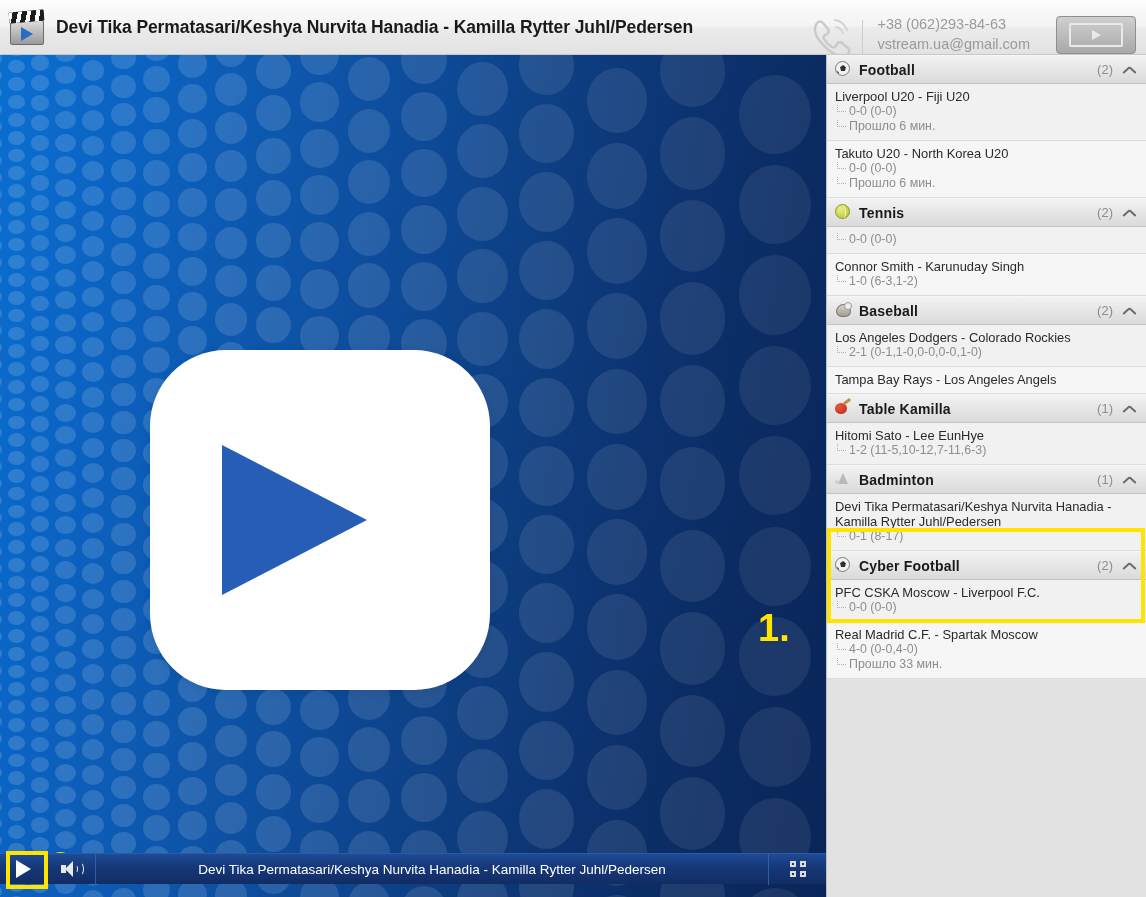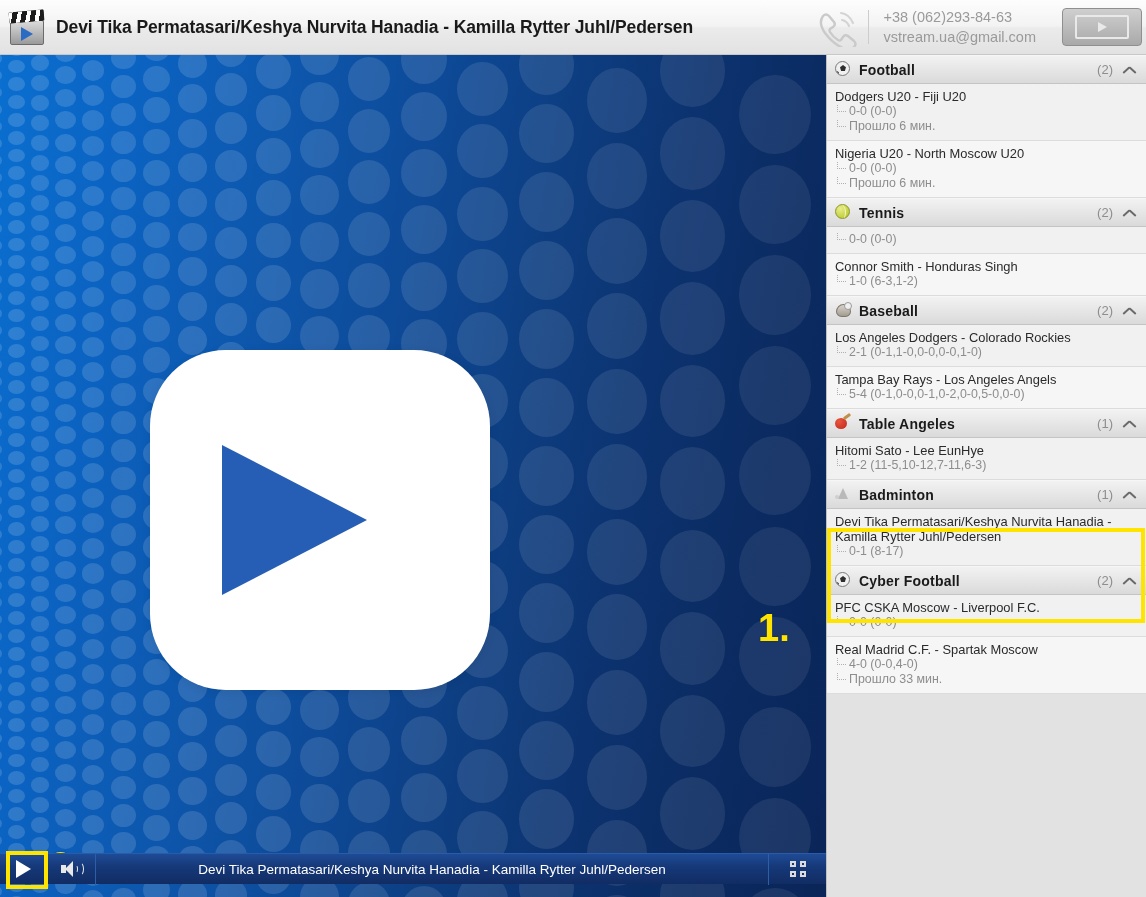--- a/index.html
+++ b/index.html
@@ -42,22 +42,22 @@
     position: absolute; left: 13px; top: 19px;
     width: 0; height: 0;
     border-top: 7px solid transparent; border-bottom: 7px solid transparent;
     border-left: 12px solid #2b6bc4;
   }
   .header-title {
     font-size: 17.5px; font-weight: bold; color: #1a1a1a;
     letter-spacing: -0.1px; white-space: nowrap;
   }
   .header-right {
-    margin-left: auto; display: flex; align-items: center; height: 100%;
-    padding-right: 4px;
+    margin-left: auto; display: flex; align-items: flex-end; height: 100%;
+    padding-right: 10px;
   }
   .phone-icon { width: 46px; height: 40px; position: relative; flex: none; margin-right: 6px; }
   .contact-sep { width: 1px; height: 34px; background: #cdcdcd; margin: 0 14px 0 2px; }
   .contact-lines { font-size: 14.5px; color: #9a9a9a; line-height: 20px; white-space: nowrap; }
   .video-btn {
     margin-left: 26px; width: 80px; height: 38px;
     background: linear-gradient(to bottom, #cfcfcf, #a9a9a9);
     border: 1px solid #8f8f8f; border-radius: 4px;
     display: flex; align-items: center; justify-content: center;
   }
@@ -800,71 +800,70 @@
       <div class="sec-wrap">
         <div class="sec-header">
           <div class="sec-icon">
             <div class="ic-football"></div>
           </div>
           <div class="sec-name">Football</div>
           <div class="sec-count">(2)</div>
           <div class="chev"></div>
         </div>
         <div class="match">
-          <div class="match-teams">Dodgers U20 - Fiji U20</div>
+          <div class="match-teams">Liverpool U20 - Fiji U20</div>
           <div class="match-line">0-0 (0-0)</div>
           <div class="match-line">Прошло 6 мин.</div>
         </div>
         <div class="match">
-          <div class="match-teams">Nigeria U20 - North Moscow U20</div>
+          <div class="match-teams">Takuto U20 - North Korea U20</div>
           <div class="match-line">0-0 (0-0)</div>
           <div class="match-line">Прошло 6 мин.</div>
         </div>
       </div>
       <div class="sec-wrap">
         <div class="sec-header">
           <div class="sec-icon">
             <div class="ic-tennis"></div>
           </div>
           <div class="sec-name">Tennis</div>
           <div class="sec-count">(2)</div>
           <div class="chev"></div>
         </div>
         <div class="match">
           <div class="match-line">0-0 (0-0)</div>
         </div>
         <div class="match">
-          <div class="match-teams">Connor Smith - Honduras Singh</div>
+          <div class="match-teams">Connor Smith - Karunuday Singh</div>
           <div class="match-line">1-0 (6-3,1-2)</div>
         </div>
       </div>
       <div class="sec-wrap">
         <div class="sec-header">
           <div class="sec-icon">
             <div class="ic-baseball"></div>
           </div>
           <div class="sec-name">Baseball</div>
           <div class="sec-count">(2)</div>
           <div class="chev"></div>
         </div>
         <div class="match">
           <div class="match-teams">Los Angeles Dodgers - Colorado Rockies</div>
           <div class="match-line">2-1 (0-1,1-0,0-0,0-0,1-0)</div>
         </div>
         <div class="match">
           <div class="match-teams">Tampa Bay Rays - Los Angeles Angels</div>
-          <div class="match-line">5-4 (0-1,0-0,0-1,0-2,0-0,5-0,0-0)</div>
         </div>
       </div>
       <div class="sec-wrap">
         <div class="sec-header">
           <div class="sec-icon">
             <div class="ic-tabletennis"></div>
           </div>
-          <div class="sec-name">Table Angeles</div>
+          <div class="sec-name">Table Kamilla</div>
           <div class="sec-count">(1)</div>
           <div class="chev"></div>
         </div>
         <div class="match">
           <div class="match-teams">Hitomi Sato - Lee EunHye</div>
           <div class="match-line">1-2 (11-5,10-12,7-11,6-3)</div>
         </div>
       </div>
       <div class="sec-wrap highlight">
         <div class="sec-header">

